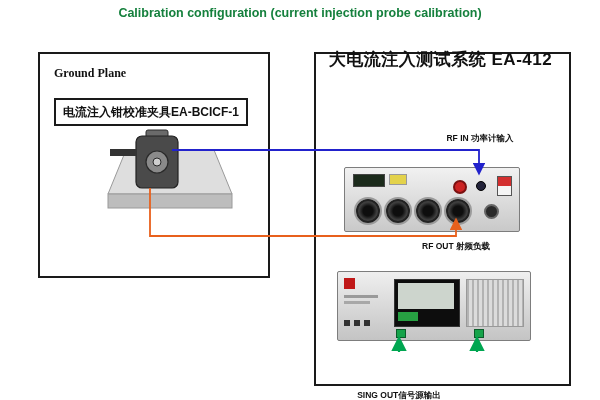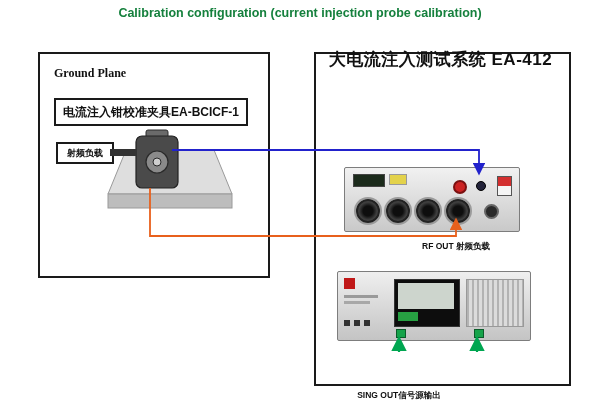--- a/index.html
+++ b/index.html
@@ -57,21 +57,20 @@
 </head>
 <body>
 
 <div class="canvas">
 
   <div class="abs title">Calibration configuration (current injection probe calibration)</div>
 
   <div class="abs gp-box"></div>
   <div class="abs gp-label">Ground Plane</div>
   <div class="abs fixture-box">电流注入钳校准夹具EA-BCICF-1</div>
-  <div class="abs rfload-box">射频负载</div>
 
   <div class="abs sys-box"></div>
   <div class="abs sys-title">大电流注入测试系统  EA-412</div>
 
   <div class="abs inst-top">
     <div class="abs display"></div>
     <div class="abs warn"></div>
     <div class="abs redconn"></div>
     <div class="abs blueconn"></div>
     <div class="abs power"></div>
@@ -125,16 +124,17 @@
     </g>
 
     <path d="M172,150 H479 V172" fill="none" stroke="#2222CC" stroke-width="1.8" marker-end="url(#arrB)"></path>
 
     <path d="M150,188 V236 H456 V221" fill="none" stroke="#E8601C" stroke-width="1.8" marker-end="url(#arrO)"></path>
 
     <path d="M399,352 V340" fill="none" stroke="#00A651" stroke-width="2.2" marker-end="url(#arrG)"></path>
     <path d="M477,352 V340" fill="none" stroke="#00A651" stroke-width="2.2" marker-end="url(#arrG)"></path>
   </svg>
 
+  <div class="abs wire-label rfin-label">RF IN 功率计输入</div>
   <div class="abs wire-label rfout-label">RF OUT 射频负载</div>
   <div class="abs wire-label singout-label">SING OUT信号源输出</div>
 
 </div>
 
 </body></html>

